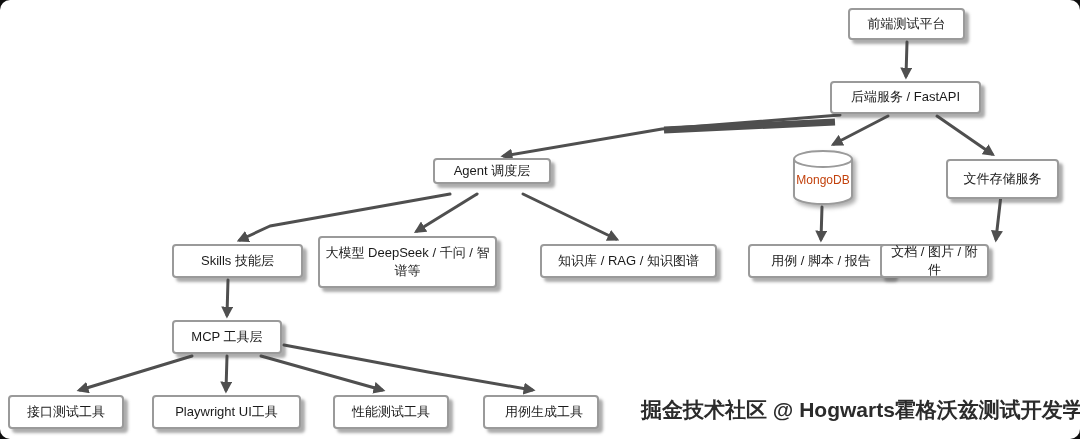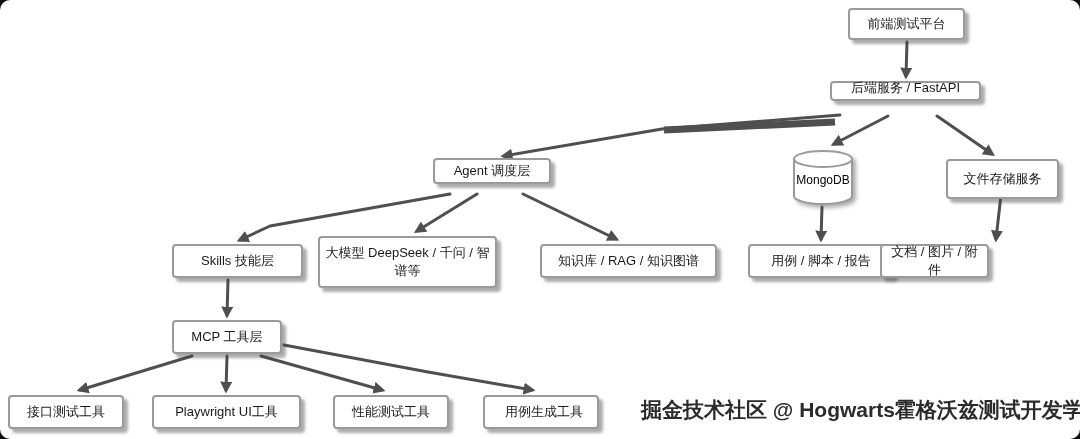--- a/index.html
+++ b/index.html
@@ -19,21 +19,21 @@
   .node {
     position:absolute; display:flex; align-items:center; justify-content:center;
     text-align:center; background:#ffffff; border:2px solid #9a9a9a; border-radius:4px;
     box-shadow:4px 4px 3px rgba(70,70,70,0.45);
     font-size:13px; color:#1a1a1a; padding:2px 5px; line-height:1.4;
   }
   .cyl { position:absolute; }
   .cyl svg { filter:drop-shadow(3px 3px 2px rgba(70,70,70,0.45)); display:block; }
   .cyl-label {
     position:absolute; left:0; top:24px; width:100%; text-align:center;
-    font-size:12px; color:#000000;
+    font-size:12px; color:#c2410c;
   }
   .watermark {
     position:absolute; left:641px; top:396px; white-space:nowrap;
     font-size:21px; font-weight:bold; color:#2b2b2b; letter-spacing:0px;
     text-shadow:-1px -1px 0 #fff, 1px -1px 0 #fff, -1px 1px 0 #fff, 1px 1px 0 #fff,
                 -2px 0 0 #fff, 2px 0 0 #fff, 0 2px 0 #fff, 0 -2px 0 #fff;
   }
 </style>
 </head>
 <body>
@@ -60,21 +60,21 @@
     <path class="edge" d="M192,356 L80,390"></path>
     <path class="edge" d="M227,356 L226,390"></path>
     <path class="edge" d="M261,356 L382,390"></path>
     <path class="edge" d="M284,345 L428,372 L532,390"></path>
   </svg>
 
   <div class="node" style="left:848px; top:8px; width:117px; height:32px;">
     <span>前端测试平台</span>
   </div>
 
-  <div class="node" style="left:830px; top:81px; width:151px; height:20px;align-items:flex-end;">
+  <div class="node" style="left:830px; top:81px; width:151px; height:33px;">
     <span>后端服务 / FastAPI</span>
   </div>
 
   <div class="node" style="left:433px; top:158px; width:118px; height:26px;">
     <span>Agent 调度层</span>
   </div>
 
   <div class="cyl" style="left:791px; top:149px; width:64px; height:57px;">
     <svg width="64" height="57" viewBox="0 0 64 57">
       <ellipse cx="32" cy="47" rx="29" ry="8" fill="#ffffff" stroke="#9a9a9a" stroke-width="2"></ellipse>

